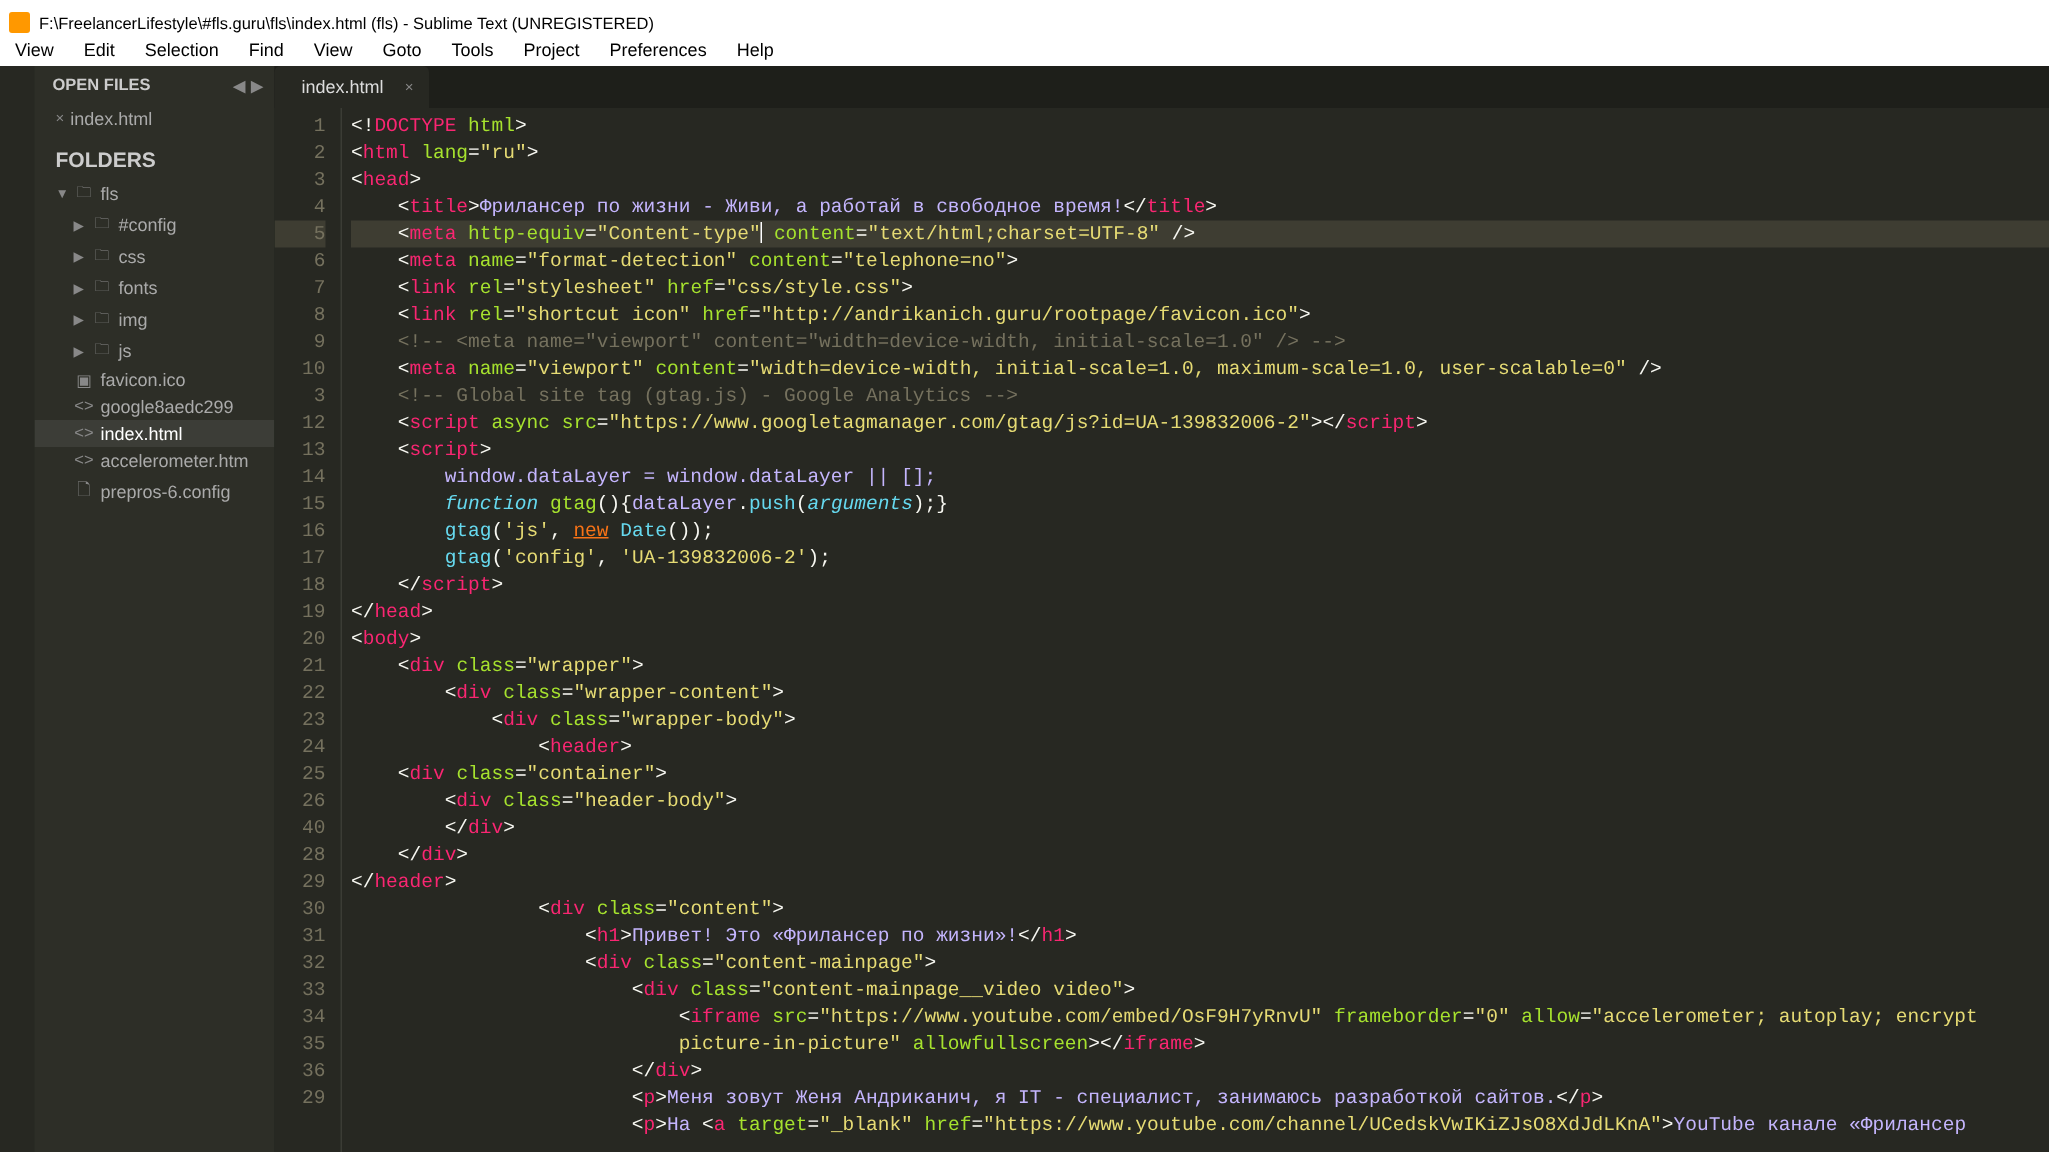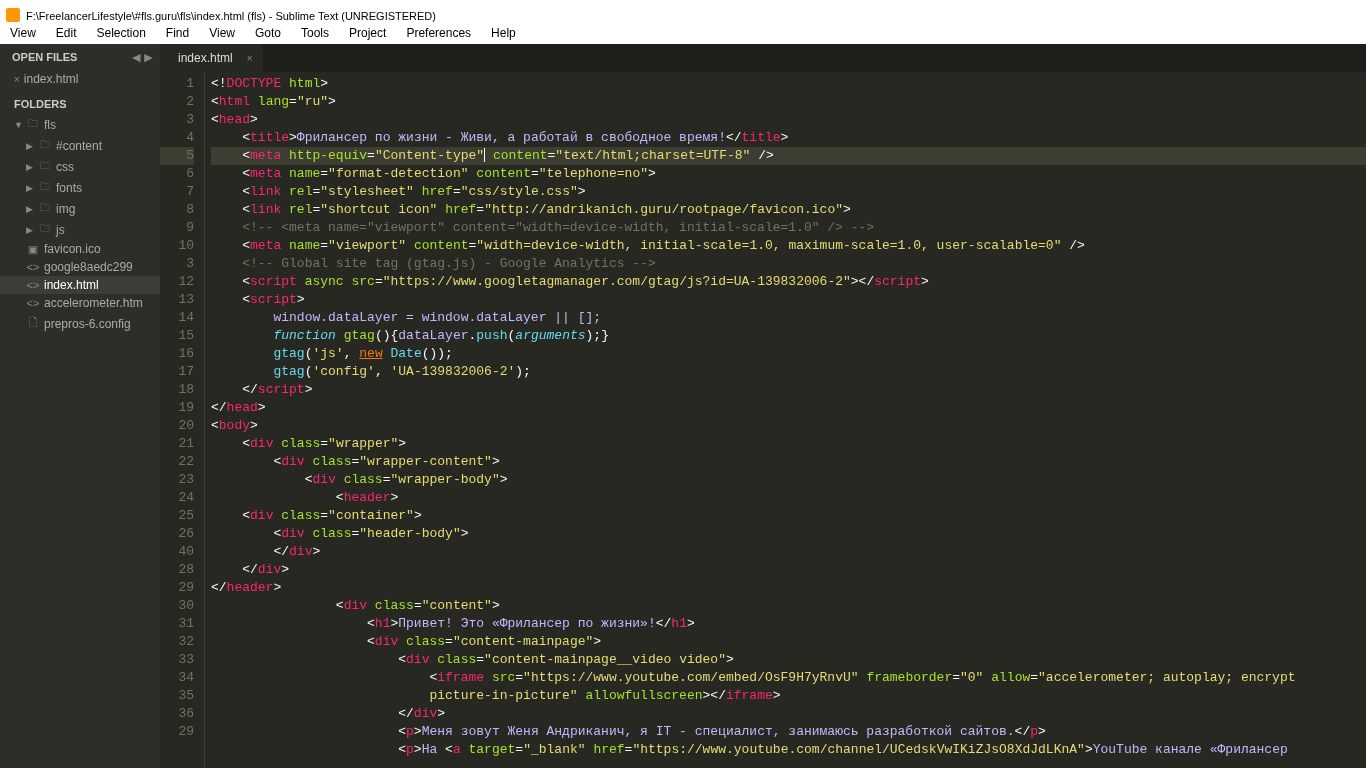--- a/index.html
+++ b/index.html
@@ -35,20 +35,21 @@
   height: 22px;
   display: flex;
   align-items: center;
   font-family: 'Segoe UI', sans-serif;
   font-size: 12px;
 }
 .menubar span { padding: 0 10px; }
 .main {
   display: flex;
   height: calc(768px - 44px);
+  padding-left: 23px;
 }
 .sidebar {
   width: 160px;
   background: #2d2e27;
   color: #aaa;
   font-family: 'Segoe UI', sans-serif;
   font-size: 12px;
   overflow: hidden;
 }
 .side-header {
@@ -58,21 +59,21 @@
   padding: 4px 8px 2px 12px;
   color: #ccc;
   font-weight: bold;
   font-size: 11px;
 }
 .nav-arrows { color: #888; font-size: 15px; }
 .openfiles, .folders { padding: 2px 0 4px 0; }
 .side-title {
   color: #ccc;
   font-weight: bold;
-  font-size: 11px;
+  font-size: 14px;
   padding: 6px 0 2px 14px;
 }
 .tree-item {
   padding: 2px 0 2px 14px;
   display: flex;
   align-items: center;
   white-space: nowrap;
   color: #aaa;
 }
 .tree-item.indent1 { padding-left: 26px; }
@@ -201,21 +202,21 @@
     <div class="side-title">FOLDERS</div>
     <div class="folders">
       <div class="tree-item">
         <span class="fold-arrow">▼</span>
         <span class="tree-icon folder-icon">🗀</span>
         <span>fls</span>
       </div>
       <div class="tree-item indent1">
           <span class="fold-arrow">▶</span>
           <span class="tree-icon folder-icon">🗀</span>
-          <span>#content</span>
+          <span>#config</span>
         </div>
       <div class="tree-item indent1">
           <span class="fold-arrow">▶</span>
           <span class="tree-icon folder-icon">🗀</span>
           <span>css</span>
         </div>
       <div class="tree-item indent1">
           <span class="fold-arrow">▶</span>
           <span class="tree-icon folder-icon">🗀</span>
           <span>fonts</span>

